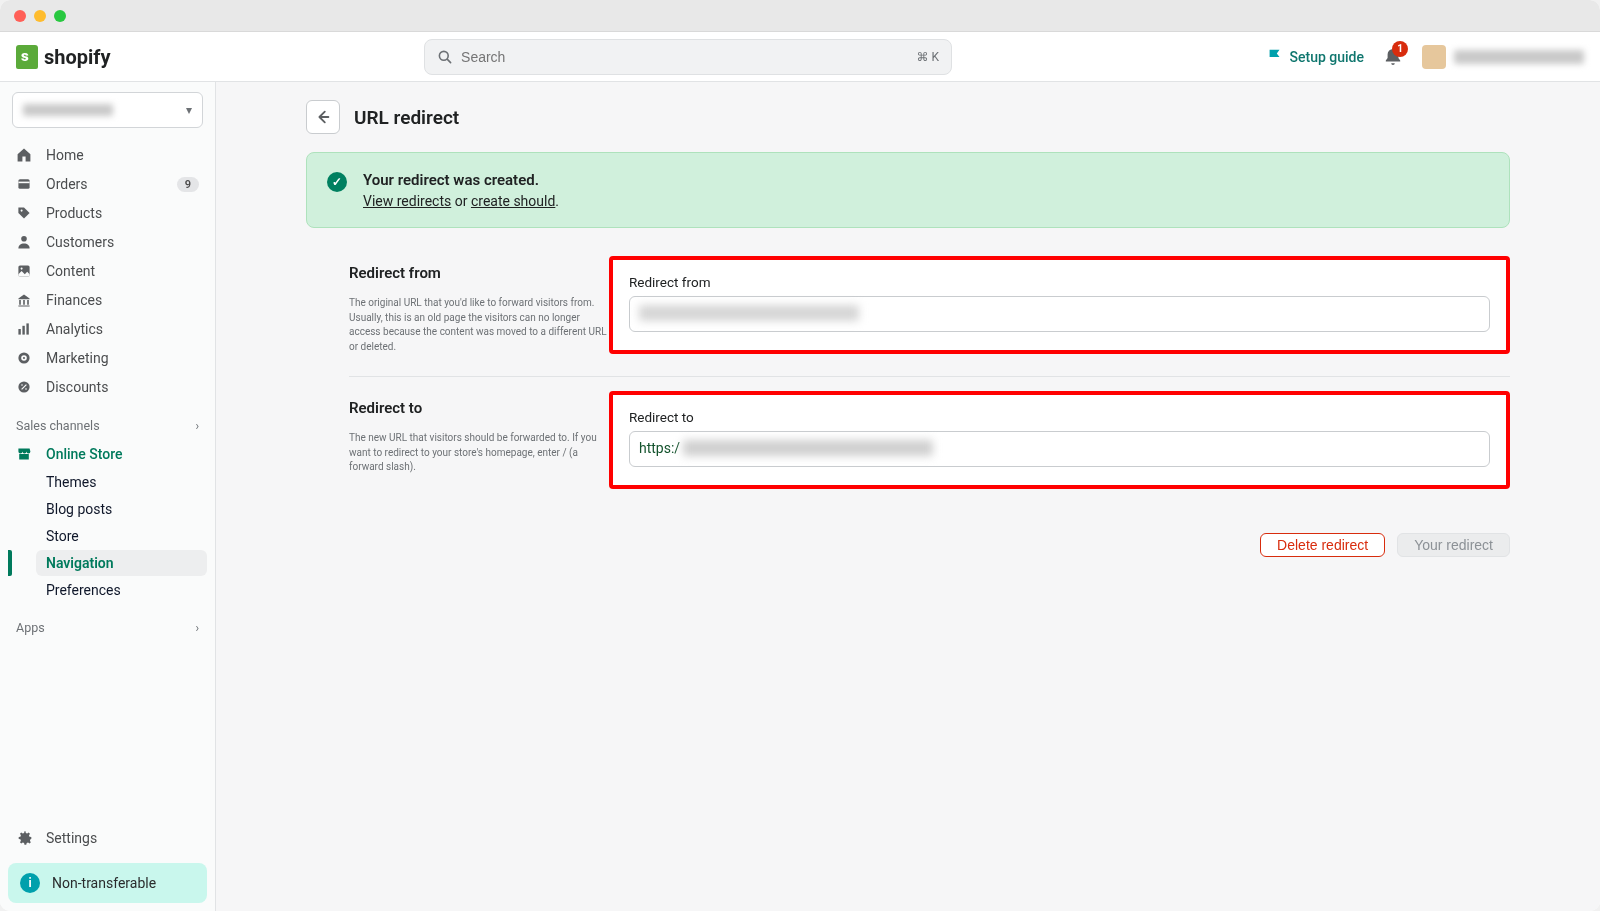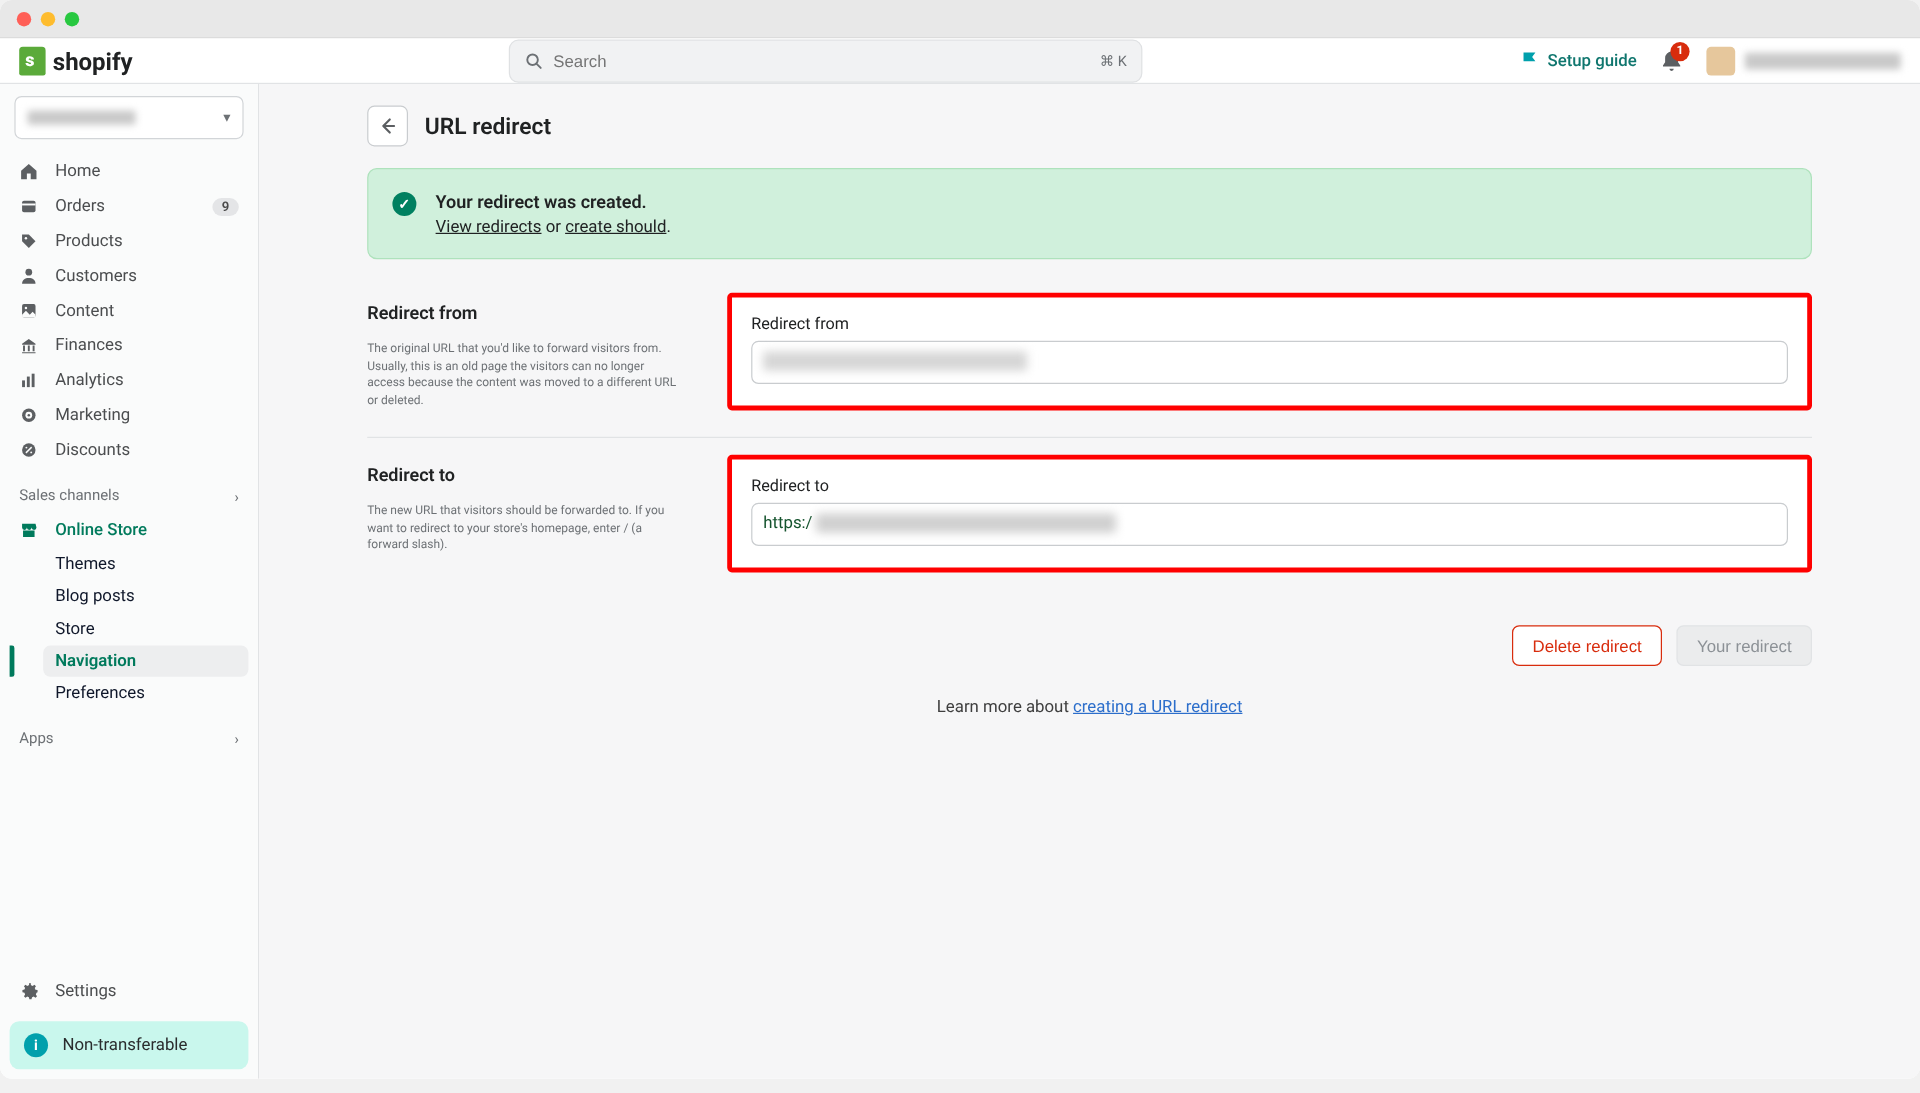--- a/index.html
+++ b/index.html
@@ -7,21 +7,21 @@
 
 
 .window { margin: 0; border-radius: 10px; overflow: hidden; background: #fff; }
 
 
 .titlebar { height: 32px; background: #e8e8e8; display:flex; align-items:center; padding-left: 14px; gap: 8px; border-bottom: 1px solid #d9d9d9; }
 .tl { width:12px; height:12px; border-radius:50%; }
 .tl.red{ background:#ff5f57; } .tl.yellow{ background:#febc2e; } .tl.green{ background:#28c840; }
 
 
-.topbar { height: 38px; background:#fff; border-bottom: 1px solid #e1e3e5; display:flex; align-items:center; padding: 0 16px; }
+.topbar { height: 50px; background:#fff; border-bottom: 1px solid #e1e3e5; display:flex; align-items:center; padding: 0 16px; }
 .logo { display:flex; align-items:center; gap:6px; font-weight:700; font-size:20px; }
 .logo .bag { width:22px; height:24px; background:#5baa3a; border-radius: 3px 3px 2px 2px; position:relative; }
 .logo .bag::before { content:'s'; color:#fff; font-weight:900; position:absolute; left:5px; top:2px; font-size:15px; }
 
 .searchwrap { flex:1; display:flex; justify-content:center;align-items:flex-end; }
 .searchbox { width: 528px; height: 36px; background:#f1f2f3; border:1px solid #dfe1e3; border-radius:8px; display:flex; align-items:center; padding:0 12px; color:#6d7175; }
 .searchbox .sicon { margin-right: 8px; }
 .searchbox input { flex:1; border:none; background:transparent; outline:none; font-size:14px; color:#6d7175; }
 .searchbox .kbd { font-size:12px; color:#6d7175; }
 
@@ -66,37 +66,37 @@
 .pagehead { display:flex; align-items:center; gap:14px; margin-bottom:18px; }
 .backbtn { width:34px; height:34px; border:1px solid #c9cccf; border-radius:6px; background:#fff; display:flex; align-items:center; justify-content:center; cursor:pointer; color:#5c5f62; }
 .pagetitle { font-size:19px; font-weight:600; }
 
 .banner { background:#d0f0dc; border:1px solid #aee2bc; border-radius:8px; padding:18px 20px; display:flex; gap:16px; margin-bottom:24px; }
 .banner .check { width:20px; height:20px; border-radius:50%; background:#008060; color:#fff; display:flex; align-items:center; justify-content:center; font-size:12px; font-weight:700; flex-shrink:0; margin-top:1px; }
 .banner .bmsg .btitle { font-weight:600; font-size:15px; margin-bottom:4px; }
 .banner .bmsg .bsub { color:#202223; }
 .banner .bmsg .bsub .lnk { text-decoration:underline; cursor:pointer; }
 
-.card { display:flex; gap:40px; padding:22px 0; border-top:1px solid #e1e3e5; }
+.card { display:flex; padding:22px 0; border-top:1px solid #e1e3e5;margin-left:43px; }
 .card.first { border-top:none; padding-top:12px; }
 .cardleft { width:260px; }
 .cardleft .ctitle { font-weight:600; font-size:15px; margin-bottom:14px; }
 .cardleft .cdesc { color:#6d7175; line-height:1.45; font-size:10px; }
 .cardright { flex:1; }
 .highlightbox { border:4px solid #f00; border-radius:4px; padding:14px 16px 18px; background:#fff; }
 .hb-top-shift { margin-top:-8px; }
 .fieldlabel { font-size:13.5px; margin-bottom:6px; display:block; }
 .txtinput { width:100%; height:36px; border:1px solid #c9cccf; border-radius:6px; padding:0 10px; font-size:14px; background:#fff; color:#6d7175; }
 .blurtext { filter: blur(4px); color:#bdbdbd; user-select:none; }
 .inputwrap { position:relative; }
 .prefix { position:absolute; left:10px; top:9px; color:#14532d; font-size:14px; }
 .prefix-blur { position:absolute; left:54px; top:9px; filter:blur(4px); color:#bdbdbd; font-size:14px; width:250px; height:16px; background:#d0d0d0; border-radius:2px; }
 
 .actionrow { display:flex; justify-content:flex-end; gap:12px; padding:22px 0 6px; }
-.btn { height:34px; padding:0 16px; border-radius:6px; font-size:14px; font-weight:500; cursor:pointer; border:1px solid transparent; }
+.btn { height:24px; padding:0 16px; border-radius:6px; font-size:14px; font-weight:500; cursor:pointer; border:1px solid transparent; }
 .btn.delete { background:#fff; border:1px solid #d82c0d; color:#d82c0d; }
 .btn.save { background:#ebeced; color:#8c9196; border:1px solid #e1e3e5; }
 
 .learnmore { text-align:center; padding-top:20px; color:#3e3e3e; }
 .learnmore .lnk { color:#2c6ecb; text-decoration:underline; cursor:pointer; }
 
 svg { display:block; }
 </style>
 </head>
 <body>
@@ -336,18 +336,15 @@
             </div>
           </div>
         </div>
       </div>
 
       <div class="actionrow">
         <button class="btn delete">Delete redirect</button>
         <button class="btn save">Your redirect</button>
       </div>
 
-      <div class="learnmore">
-        <span>Learn more about </span><span class="lnk">creating a URL redirect</span>
-      </div>
     </div>
   </div>
 </div>
 
 </body></html>

